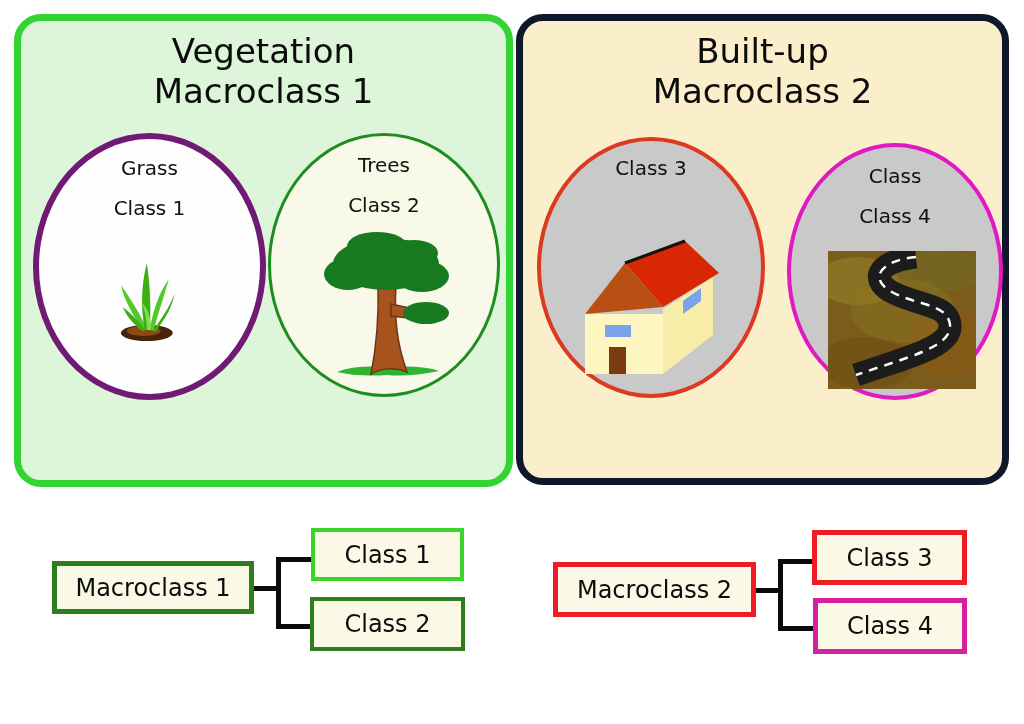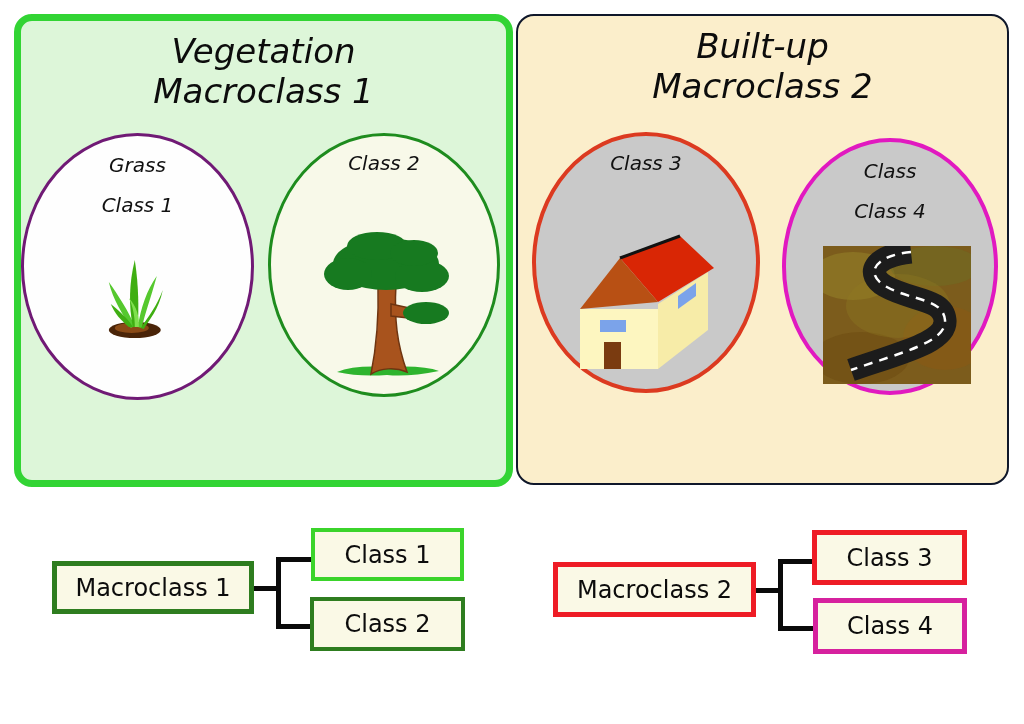--- a/index.html
+++ b/index.html
@@ -1,26 +1,26 @@
 <!DOCTYPE html>
 <html><head>
 <meta charset="utf-8">
 <style>
   html,body{margin:0;padding:0;background:#ffffff;}
   .canvas{
     position:relative;width:1024px;height:724px;background:#ffffff;
     font-family:"DejaVu Sans","Liberation Sans",sans-serif;color:#111;overflow:hidden;
   }
   
-  .panel{position:absolute;box-sizing:border-box;border-radius:18px;font-style:italic;}
+  .panel{position:absolute;box-sizing:border-box;border-radius:27px;}
   .panel-veg{left:14px;top:14px;width:499px;height:473px;background:#ddf6d9;border:7px solid #32d434;}
-  .panel-built{left:516px;top:14px;width:493px;height:471px;background:#fbeecb;border:2px solid #0f172a;}
+  .panel-built{left:516px;top:14px;width:493px;height:471px;background:#fbeecb;border:7px solid #0f172a;}
   .panel-title{margin-top:10px;text-align:center;font-size:34px;line-height:1.18;color:#0c0c0c;}
   .ellipse{position:absolute;box-sizing:border-box;border-radius:50%;text-align:center;}
-  .ell-grass{left:0;top:112px;width:233px;height:267px;background:#fefefe;border:3px solid #701a75;}
+  .ell-grass{left:12px;top:112px;width:233px;height:267px;background:#fefefe;border:6px solid #701a75;}
   .ell-trees{left:247px;top:112px;width:232px;height:264px;background:#f8f9e9;border:3px solid #1e8c1e;}
   .ell-bldg{left:14px;top:116px;width:228px;height:261px;background:#c9c9c9;border:4px solid #dc3a20;}
   .ell-road{left:264px;top:122px;width:216px;height:257px;background:#c9c9c9;border:4px solid #e119c0;}
   .ell-name{padding-top:16px;font-size:20px;line-height:26px;}
   .ell-class{margin-top:14px;font-size:20px;line-height:26px;}
   .icon-svg{position:absolute;}
   .grass-pos{left:50%;transform:translateX(-54%);top:112px;}
   .tree-pos{left:48px;top:88px;}
   .house-pos{left:42px;top:94px;}
   .road-pos{left:37px;top:104px;}
@@ -70,20 +70,21 @@
         <path d="M36 80 C28 66 18 52 14 34 C24 48 34 64 40 78 Z" fill="#55c82e"></path>
         <path d="M34 79 C26 72 20 66 16 56 C26 64 34 72 38 79 Z" fill="#3fae12"></path>
         <path d="M38 79 C34 58 34 36 40 12 C44 38 44 62 43 79 Z" fill="#3fae12"></path>
         <path d="M43 79 C46 60 52 42 62 28 C56 50 50 66 47 80 Z" fill="#55c82e"></path>
         <path d="M46 80 C54 68 62 58 68 42 C64 62 54 72 49 81 Z" fill="#3fae12"></path>
         <path d="M40 79 C40 68 38 58 34 50 C42 58 45 70 44 79 Z" fill="#7fe04e"></path>
       </svg>
     </div>
 
     <div class="ellipse ell-trees">
+      <div class="ell-name">Trees</div>
       <div class="ell-class">Class 2</div>
       <svg class="icon-svg tree-pos" width="137" height="155" viewBox="0 0 137 155">
         <path d="M18 148 Q35 141 68 143 Q105 141 120 147 Q90 153 68 151 Q40 153 18 148 Z" fill="#2eb42e"></path>
         <path d="M52 150 C58 120 60 95 59 60 L77 60 C75 95 78 120 88 148 C76 143 62 144 52 150 Z" fill="#a8531d" stroke="#6e3410" stroke-width="1.5"></path>
         <path d="M72 80 L100 86 L98 95 L72 92 Z" fill="#a8531d" stroke="#6e3410" stroke-width="1.5"></path>
         <g fill="#177a20">
           <ellipse cx="67" cy="40" rx="53" ry="26"></ellipse>
           <ellipse cx="29" cy="50" rx="24" ry="16"></ellipse>
           <ellipse cx="103" cy="52" rx="27" ry="16"></ellipse>
           <ellipse cx="58" cy="22" rx="30" ry="14"></ellipse>

